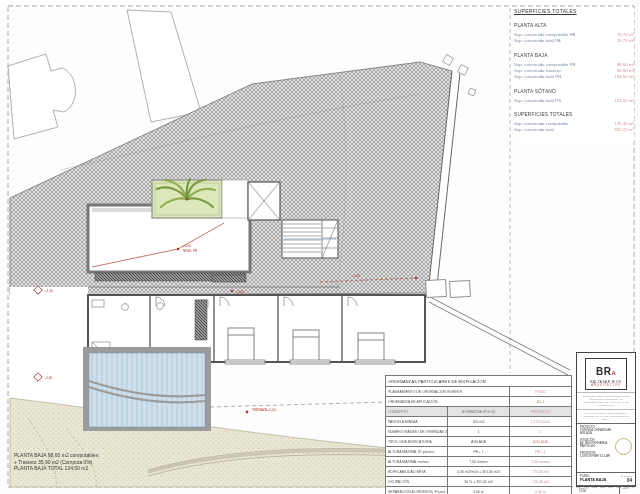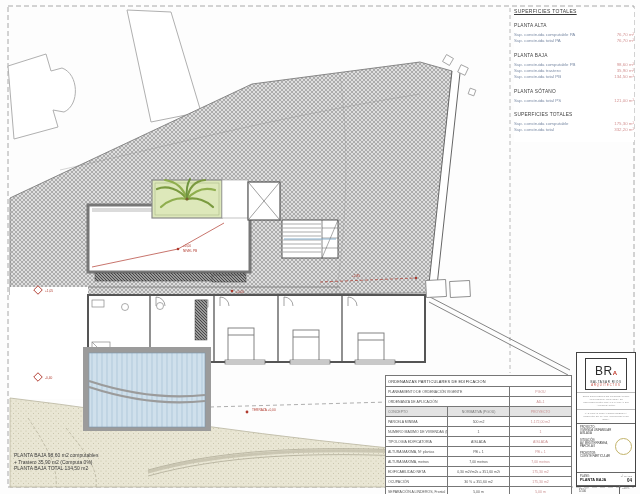--- a/index.html
+++ b/index.html
@@ -23,21 +23,21 @@
   .ord td{border:0.5px solid #777;padding:1px 2px;height:7px;overflow:hidden;white-space:nowrap;}
   .ord .t{font-size:3.9px;color:#333;letter-spacing:.2px;height:8px;}
   .ord .hdr td{background:#e3e3e3;color:#777;}
   .ord .c2{width:44px;text-align:center;}
   .ord .c3{width:43px;text-align:center;color:#c99090;}
   .ord .hdr .c3{color:#c99090;}
   
   .tb{position:absolute;left:576px;top:352px;width:60px;height:135px;background:#fff;
       border:1px solid #444;box-sizing:border-box;}
   .tb-logo{width:40px;margin:5px auto 2px auto;border:1px solid #3a3a3a;text-align:center;padding:2px 0 2px 0;}
-  .tb-br{font-size:12px;font-weight:normal;color:#2a2a2a;line-height:10px;letter-spacing:.5px;}
+  .tb-br{font-size:10px;font-weight:bold;color:#2a2a2a;line-height:10px;letter-spacing:.5px;}
   .tb-a{font-size:6px;color:#c0392b;font-weight:bold;}
   .tb-name{font-size:3px;letter-spacing:.6px;color:#333;margin-top:1px;}
   .tb-prof{font-size:2.6px;letter-spacing:1px;color:#c0392b;}
   .tb-fine{font-size:2.4px;line-height:3px;color:#999;text-align:center;padding:2px 3px;border-top:0.5px solid #bbb;}
   .tb-fields{border-top:0.5px solid #666;padding:2px 3px;position:relative;min-height:44px;}
   .tb-field{margin-bottom:3px;}
   .tb-fl{font-size:2.6px;color:#777;font-weight:bold;}
   .tb-fv{font-size:2.8px;color:#444;line-height:3.4px;width:38px;}
   .tb-seal{position:absolute;right:3px;top:14px;width:15px;height:15px;border:1px solid #c2b36a;border-radius:50%;}
   .tb-plano{border-top:0.5px solid #666;display:flex;padding:2px 3px;}

